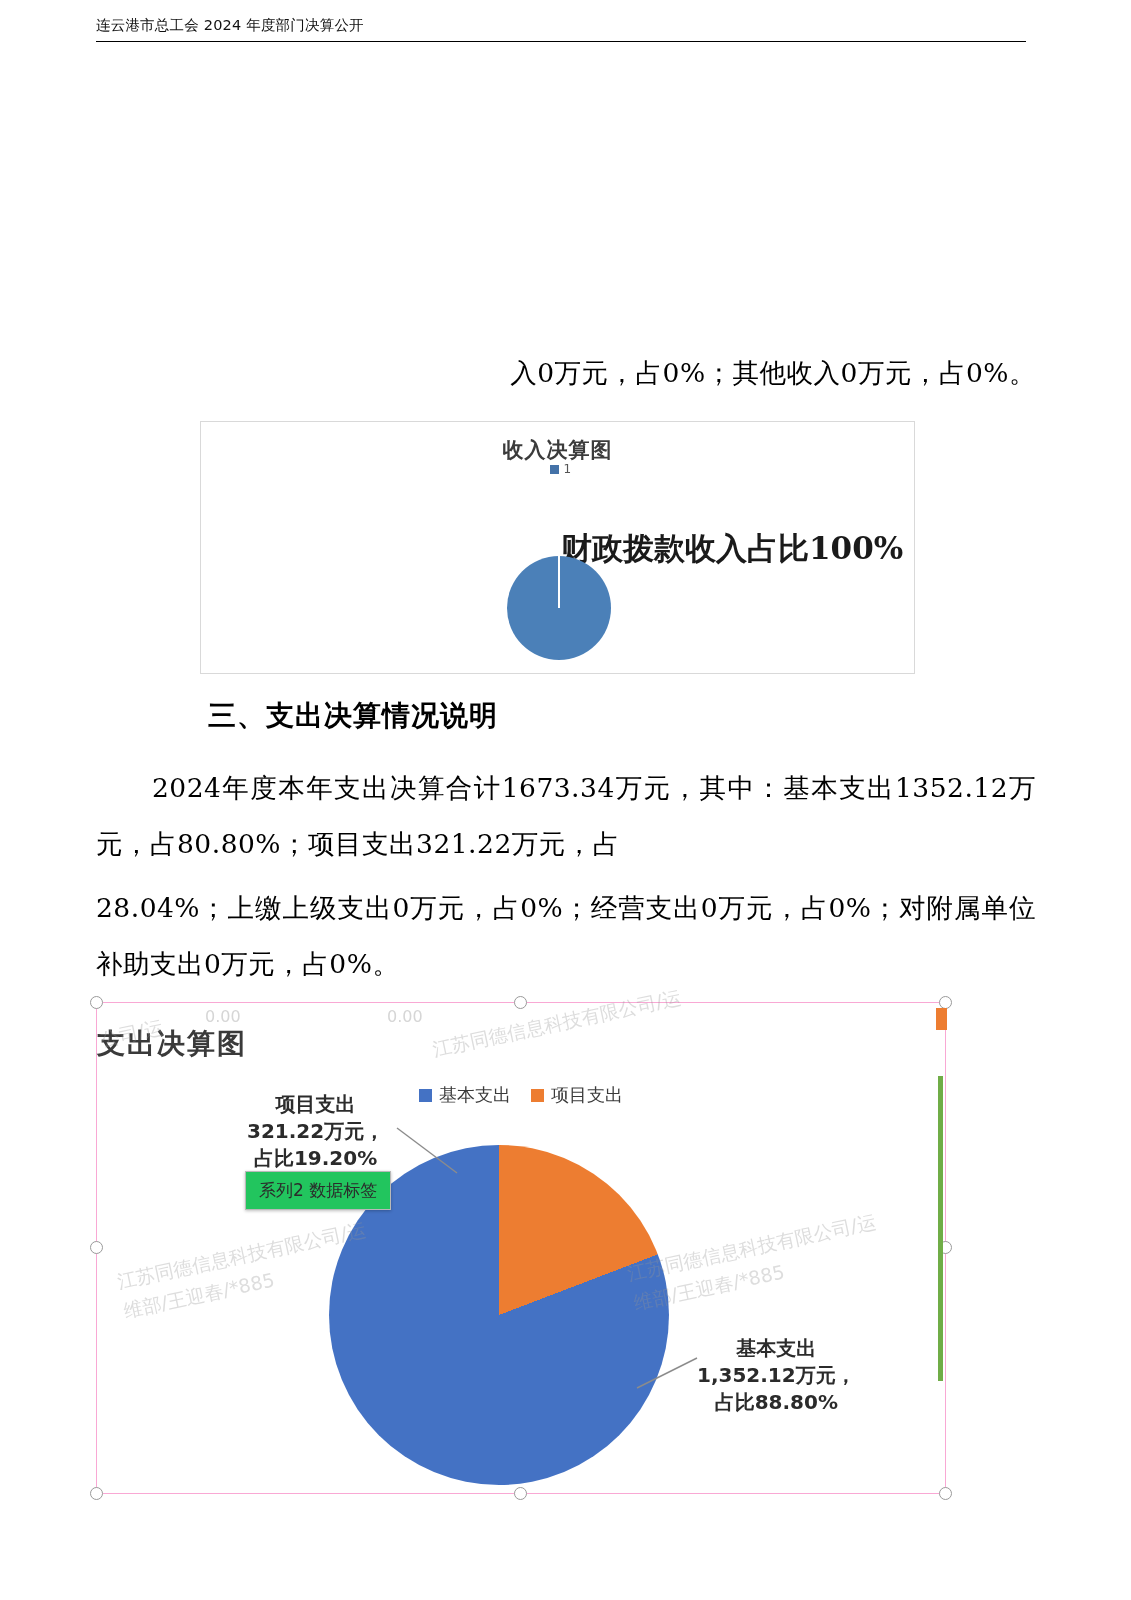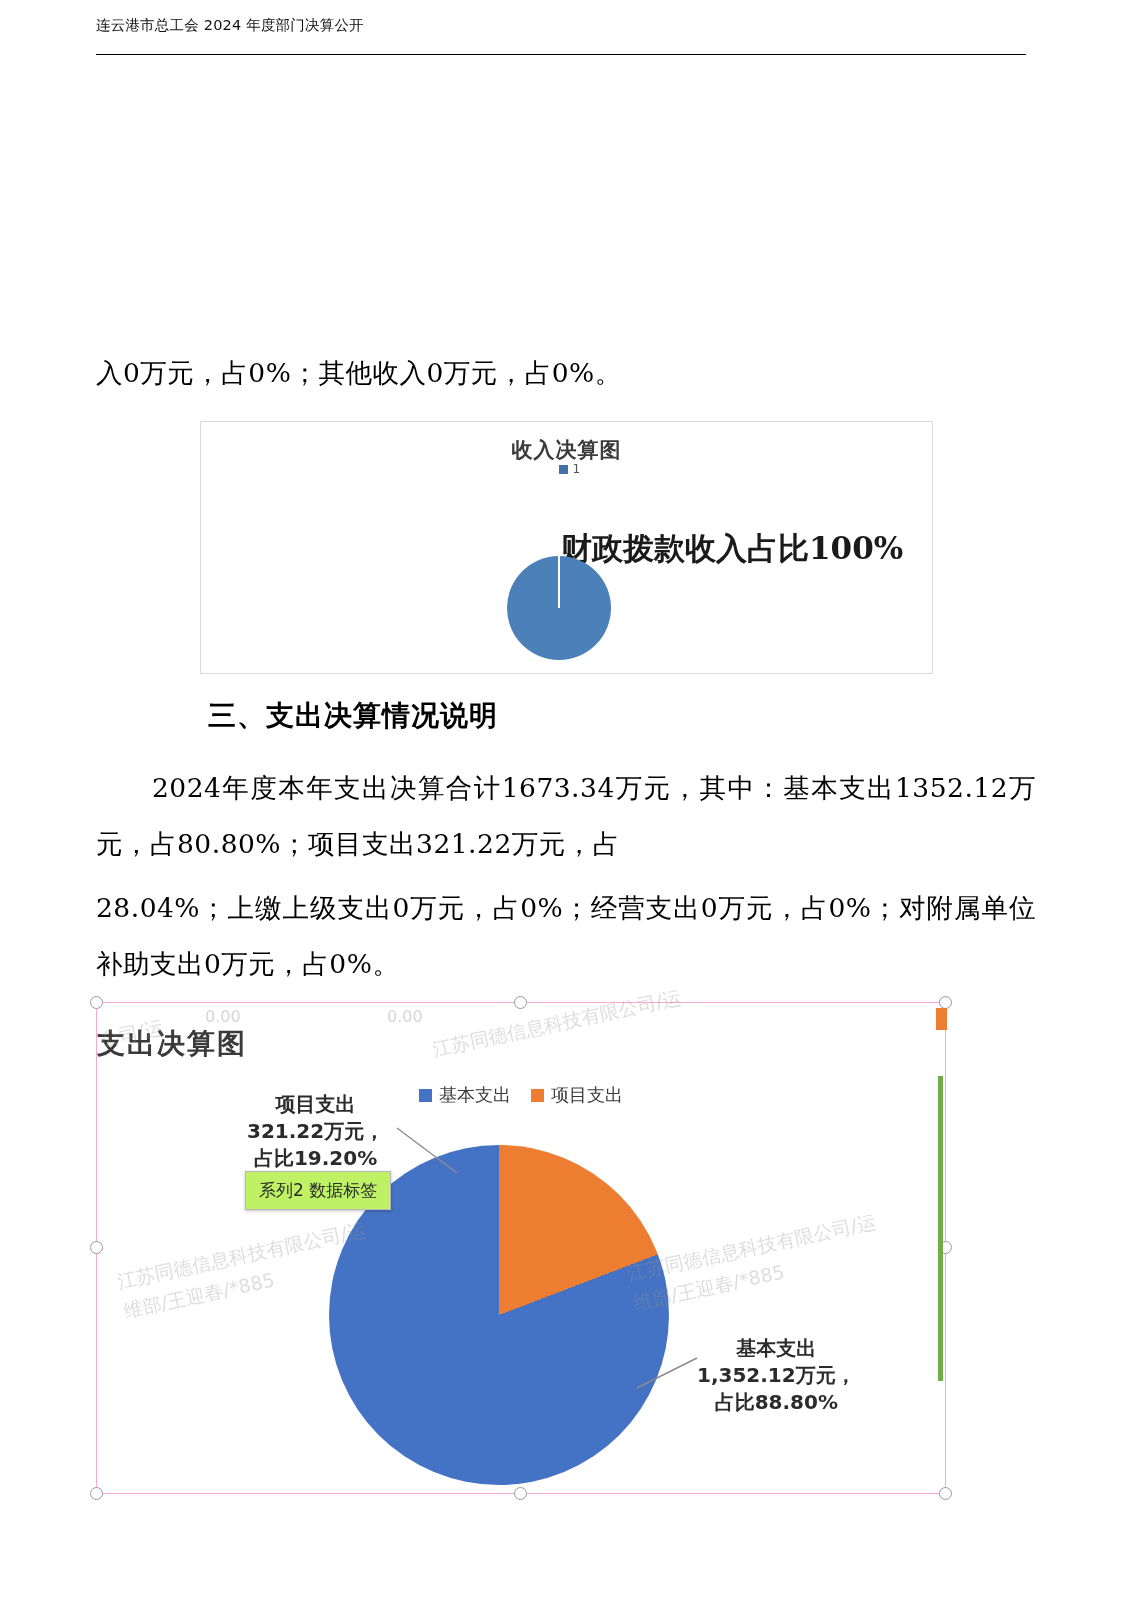--- a/index.html
+++ b/index.html
@@ -23,33 +23,34 @@
   
   .header {
     position: absolute;
     left: 96px;
     top: 16px;
     width: 930px;
     font-family: "DejaVu Sans", sans-serif;
     font-size: 14.5px;
     letter-spacing: .2px;
     color: #111;
-    padding-bottom: 19px;
+    padding-bottom: 6px;
     border-bottom: 1.6px solid #000;
   }
 
   
   .para {
     position: absolute;
     font-family: "DejaVu Serif", serif;
     font-size: 26.5px;
     line-height: 56px;
     color: #000;
     letter-spacing: .5px;
     white-space: pre-wrap;
+    text-align: right;
   }
   .para.p1 { left: 96px; top: 44px; width: 940px; text-align: justify; }
   .para.p2 { left: 96px; top: 345px; width: 940px; }
   .para.p4 { left: 96px; top: 760px; width: 940px; text-align: justify; }
   .para.p5 { left: 96px; top: 880px; width: 940px; text-align: justify; }
 
   .indent { display: inline-block; width: 56px; }
 
   .heading {
     position: absolute;
@@ -64,21 +65,20 @@
   
   .chart-income {
     position: absolute;
     left: 200px;
     top: 421px;
     width: 713px;
     height: 251px;
     border: 1px solid #d9d9d9;
     background: #fff;
     overflow: hidden;
-    padding-left: 18px;
   }
   .inc-title {
     position: absolute;
     left: 0; right: 0;
     top: 14px;
     text-align: center;
     font-family: "DejaVu Sans", sans-serif;
     font-weight: bold;
     font-size: 21px;
     color: #3b3b3b;
@@ -192,21 +192,21 @@
     line-height: 27px;
     white-space: pre-line;
   }
   .lbl-proj { left: 150px; top: 88px; text-align: center; }
   .lbl-basic { left: 600px; top: 332px; text-align: center; }
 
   .tooltip {
     position: absolute;
     left: 148px;
     top: 168px;
-    background: #bef264;
+    background: #22c55e;
     border: 1px solid #b9b9b9;
     box-shadow: 0 1px 3px rgba(0,0,0,.25);
     padding: 7px 13px;
     font-family: "DejaVu Sans", sans-serif;
     font-size: 17px;
     color: #2b2b2b;
     white-space: nowrap;
   }
 
   .leader {

